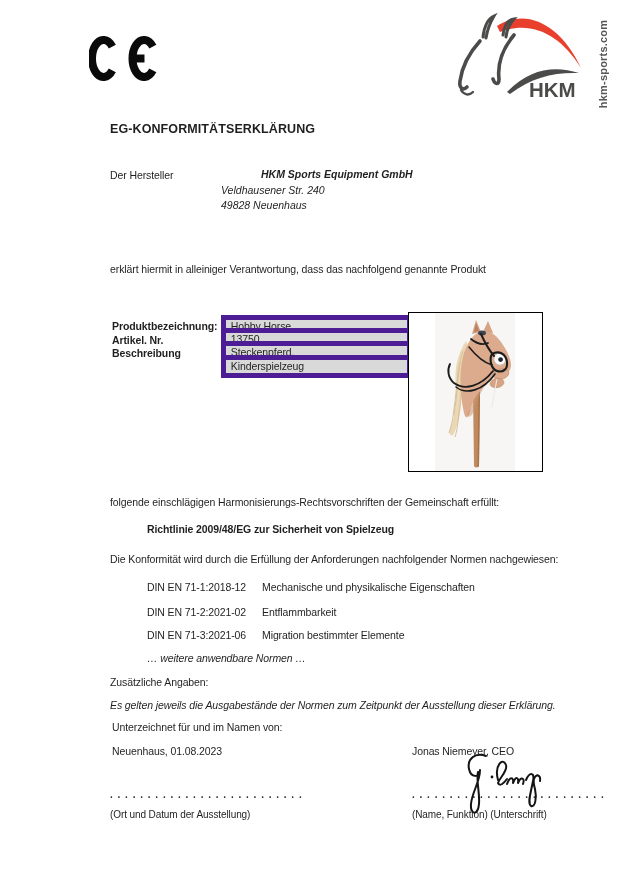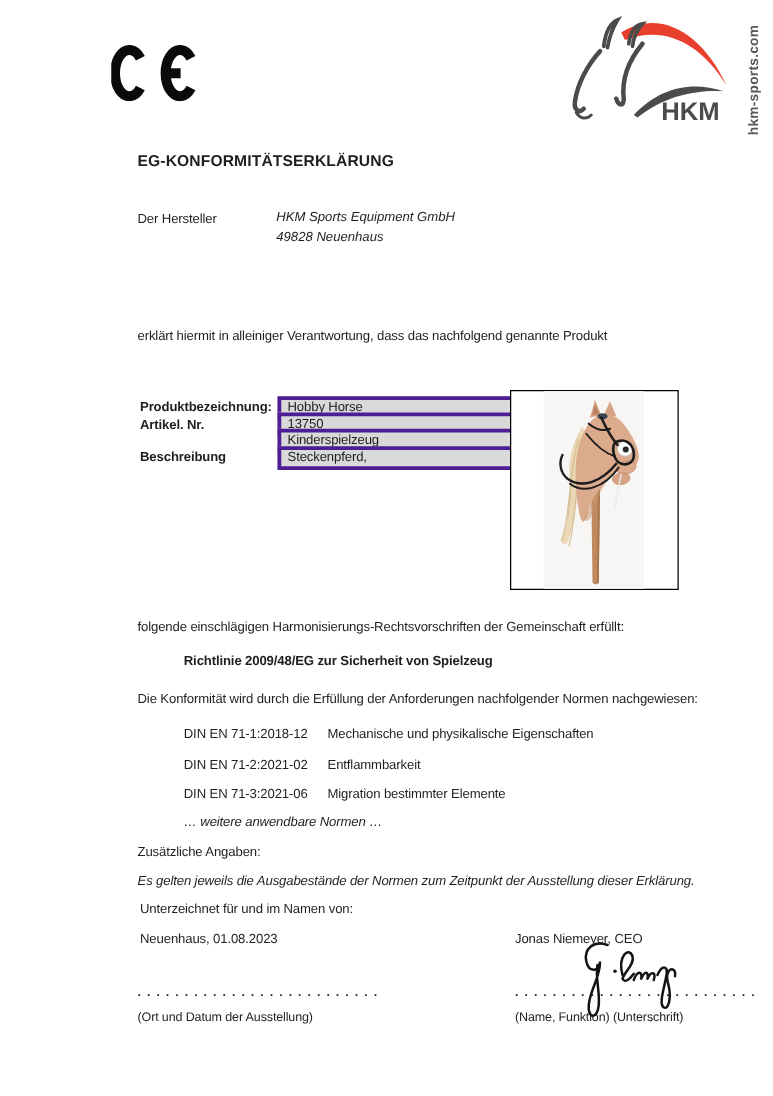--- a/index.html
+++ b/index.html
@@ -10,29 +10,29 @@
     font-family:"Liberation Sans","DejaVu Sans",sans-serif;
     color:#1f1f1f;
     overflow:hidden;
   }
   .abs{position:absolute;white-space:nowrap;padding-left:44px;}
   .body-text{font-size:10.5px;letter-spacing:-0.1px;line-height:13px;}
   .bold{font-weight:bold;}
   .italic{font-style:italic;}
   .title{font-size:12.5px;font-weight:bold;letter-spacing:0.1px;}
   .addr-line{font-size:10.5px;font-style:italic;line-height:15.5px;}
-  .addr-name{font-weight:normal;}
+  .addr-name{font-weight:bold;margin-left:40px;}
   
   .ptable{position:absolute;left:112px;top:307px;width:300px;}
   .prow{display:flex;height:14.4px;align-items:center;margin-top:-1px;}
   .prow:first-child{margin-top:12px;}
   .plabel{width:110px;font-size:10.5px;font-weight:bold;letter-spacing:-0.1px;}
   .pvalue{
     width:178px;height:13.4px;line-height:13.4px;
-    background:#d9d9d9;border:3px solid #4c1d95;
+    background:#d9d9d9;border:5px solid #4c1d95;
     font-size:10.5px;padding-left:5px;letter-spacing:-0.1px;
   }
   .img-box{
     position:absolute;left:408px;top:312px;width:133px;height:158px;
     border:1px solid #000;background:#ffffff;
   }
   .photo{position:absolute;left:26px;top:0;width:80px;height:158px;background:#f7f6f4;}
   .std-code{font-size:10.5px;letter-spacing:-0.1px;}
   .dotted{font-size:10px;font-weight:bold;letter-spacing:1px;color:#2a2a2a;}
   .caption{font-size:10px;letter-spacing:-0.1px;}
@@ -79,41 +79,42 @@
     <span class="logo-hkm-text">HKM</span>
   </div>
 
   <div class="vertical-domain">hkm-sports.com</div>
 
   <div class="abs title" style="left:66px;top:122px;">EG-KONFORMITÄTSERKLÄRUNG</div>
 
   <div class="abs body-text" style="left:66px;top:169px;">Der Hersteller</div>
   <div class="abs" style="left:177px;top:167px;">
     <div class="addr-line addr-name">HKM Sports Equipment GmbH</div>
+    <div class="addr-line">Veldhausener Str. 240</div>
     <div class="addr-line">49828 Neuenhaus</div>
   </div>
 
   <div class="abs body-text" style="left:66px;top:263px;">erklärt hiermit in alleiniger Verantwortung, dass das nachfolgend genannte Produkt</div>
 
   <div class="ptable">
     <div class="prow">
       <div class="plabel">Produktbezeichnung:</div>
       <div class="pvalue">Hobby Horse</div>
     </div>
     <div class="prow">
       <div class="plabel">Artikel. Nr.</div>
       <div class="pvalue">13750</div>
     </div>
     <div class="prow">
+      <div class="plabel">Beschreibung</div>
+      <div class="pvalue">Steckenpferd,</div>
+    </div>
+    <div class="prow">
       <div class="plabel"></div>
       <div class="pvalue">Kinderspielzeug</div>
-    </div>
-    <div class="prow">
-      <div class="plabel">Beschreibung</div>
-      <div class="pvalue">Steckenpferd,</div>
     </div>
   </div>
 
   <div class="img-box">
     <div class="photo">
       <svg width="80" height="158" viewBox="0 0 80 158">
         <rect x="0" y="0" width="80" height="158" fill="#f7f6f4"></rect>
 
         <path d="M 38,78 L 45,78 L 44,153 Q 41,156 39,153 Z" fill="#c08a5e"></path>
         <path d="M 43.6,78 L 45,78 L 44,153 Q 43,155 42.5,153 Z" fill="#a6744a"></path>

